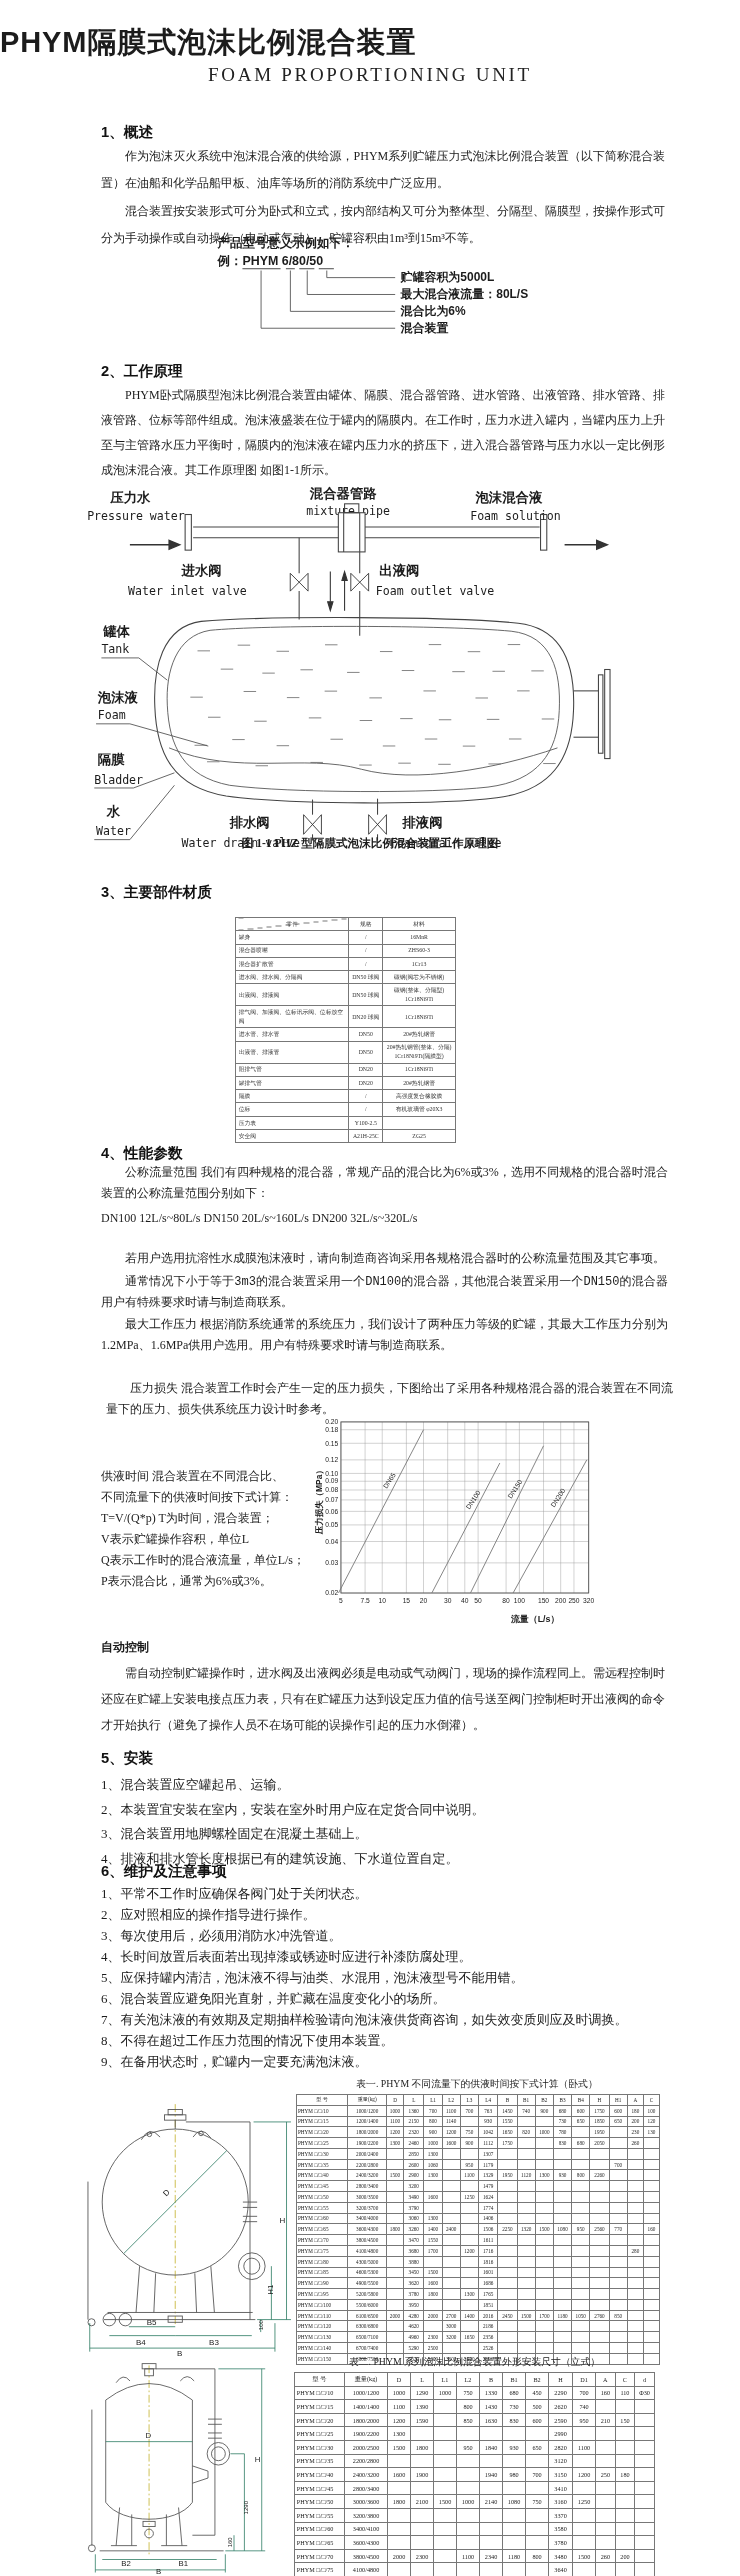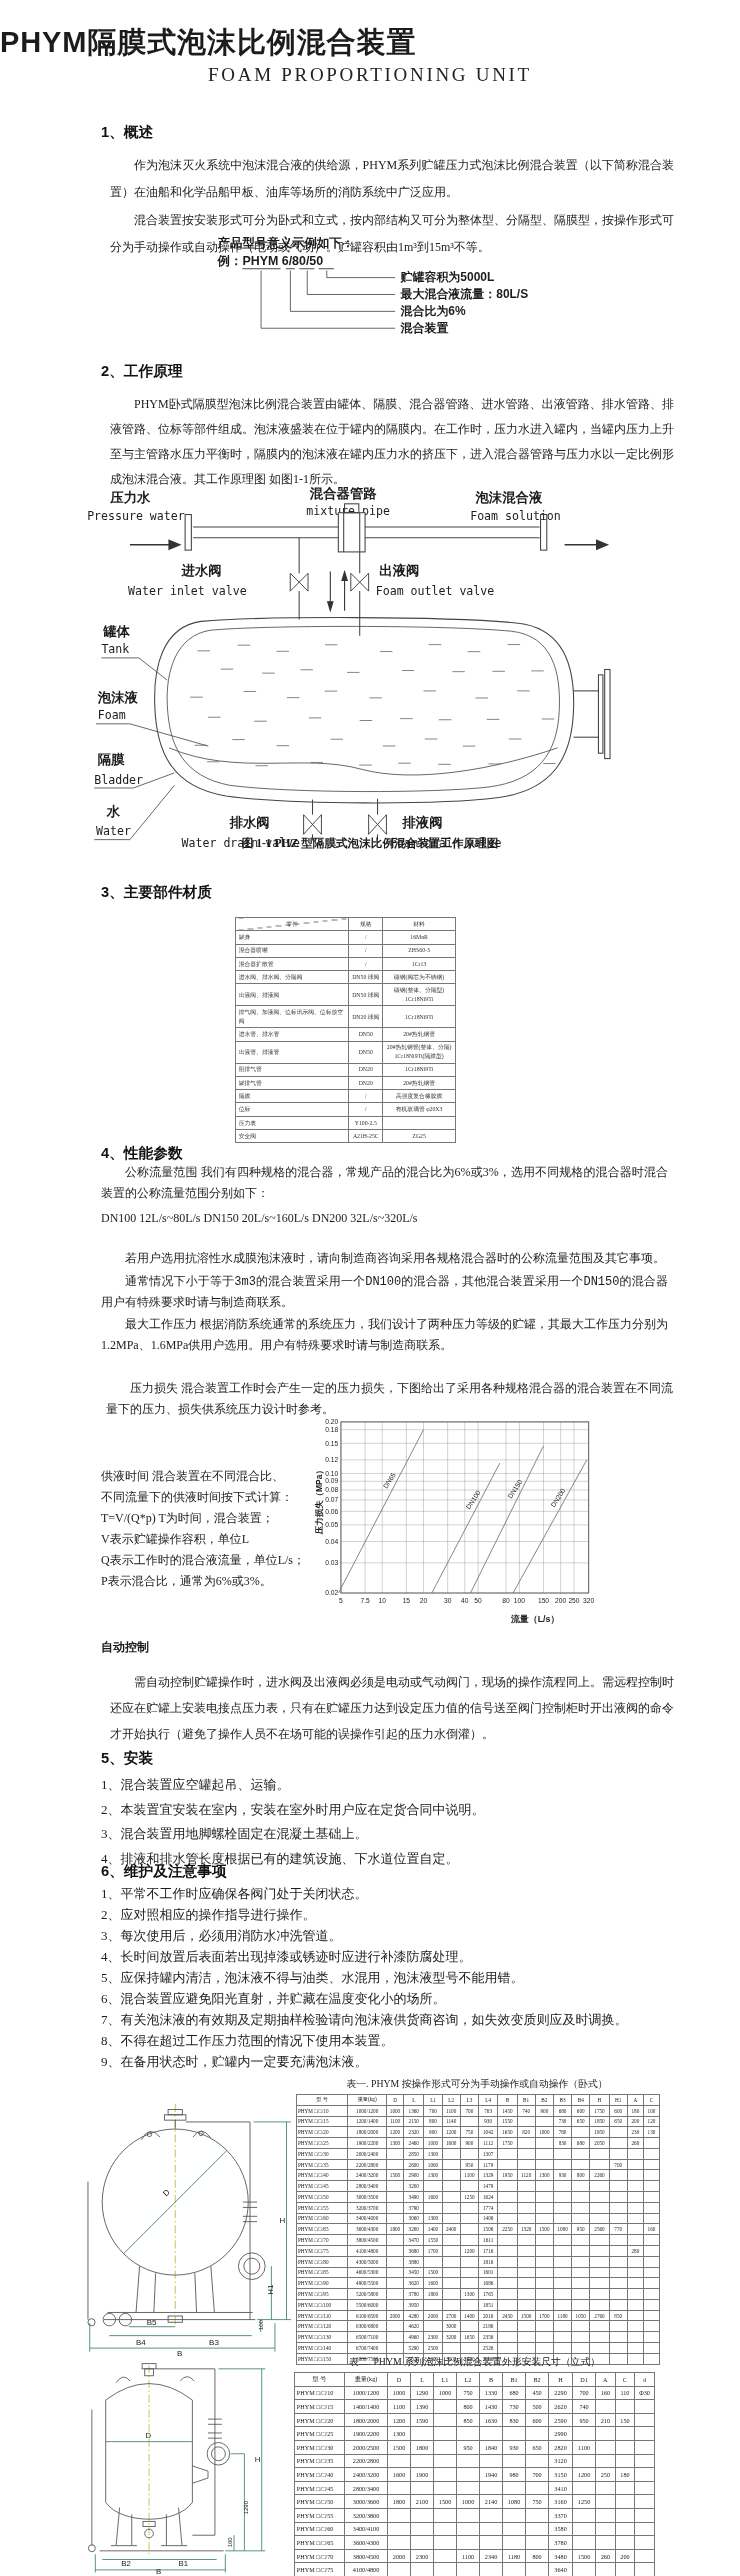--- a/index.html
+++ b/index.html
@@ -4,21 +4,21 @@
 <style>
   html,body{margin:0;padding:0;}
   body{width:740px;height:2576px;position:relative;background:#ffffff;overflow:hidden;
        font-family:"Liberation Serif",serif;color:#1c1c1c;}
   .abs{position:absolute;}
   .title{width:740px;font-family:"Liberation Sans",sans-serif;
          font-weight:800;font-size:29px;letter-spacing:0.9px;}
   .subtitle{width:740px;text-align:center;font-family:"Liberation Serif",serif;
             font-size:19px;letter-spacing:2.7px;color:#222;}
   .sech{font-family:"Liberation Sans",sans-serif;font-weight:700;font-size:14.7px;color:#111;}
-  .bp{width:564px;font-size:12px;line-height:27px;text-align:justify;margin:9px;}
+  .bp{width:564px;font-size:12px;line-height:27px;text-align:justify;margin:0;}
   .ind{text-indent:2em;}
   .s4p{width:567px;font-size:12px;line-height:21.4px;text-align:justify;margin:0;}
   .supply div{font-size:12px;line-height:21px;}
   .items div{font-size:13px;}
   .s5items div{line-height:24.5px;}
   .s6items div{line-height:21px;}
   .cap{font-size:9.8px;text-align:center;color:#222;}
   table{border-collapse:collapse;background:#fff;}
   td,th{border:0.9px solid #777;text-align:center;vertical-align:middle;font-weight:normal;}
   #mat-table{width:221px;font-size:5.8px;color:#333;}
@@ -393,21 +393,21 @@
   <div>2、应对照相应的操作指导进行操作。</div>
   <div>3、每次使用后，必须用消防水冲洗管道。</div>
   <div>4、长时间放置后表面若出现掉漆或锈迹时应进行补漆防腐处理。</div>
   <div>5、应保持罐内清洁，泡沫液不得与油类、水混用，泡沫液型号不能用错。</div>
   <div>6、混合装置应避免阳光直射，并贮藏在温度变化小的场所。</div>
   <div>7、有关泡沫液的有效期及定期抽样检验请向泡沫液供货商咨询，如失效变质则应及时调换。</div>
   <div>8、不得在超过工作压力范围的情况下使用本装置。</div>
   <div>9、在备用状态时，贮罐内一定要充满泡沫液。</div>
 </div>
 
-<div class="abs cap" style="top:2078px;left:294px;width:366px;">表一. PHYM 按操作形式可分为手动操作或自动操作（卧式）</div>
+<div class="abs cap" style="top:2078px;left:294px;width:366px;">表一. PHYM 不同流量下的供液时间按下式计算（卧式）</div>
 <table id="t1" class="abs" style="top:2094px;left:296px;">
     <colgroup>
       <col style="width: 48px;">
       <col style="width: 36px;">
       <col style="width: 16px;">
       <col style="width: 19px;">
       <col style="width: 17px;">
       <col style="width: 17px;">
       <col style="width: 17px;">
       <col style="width: 18px;">

